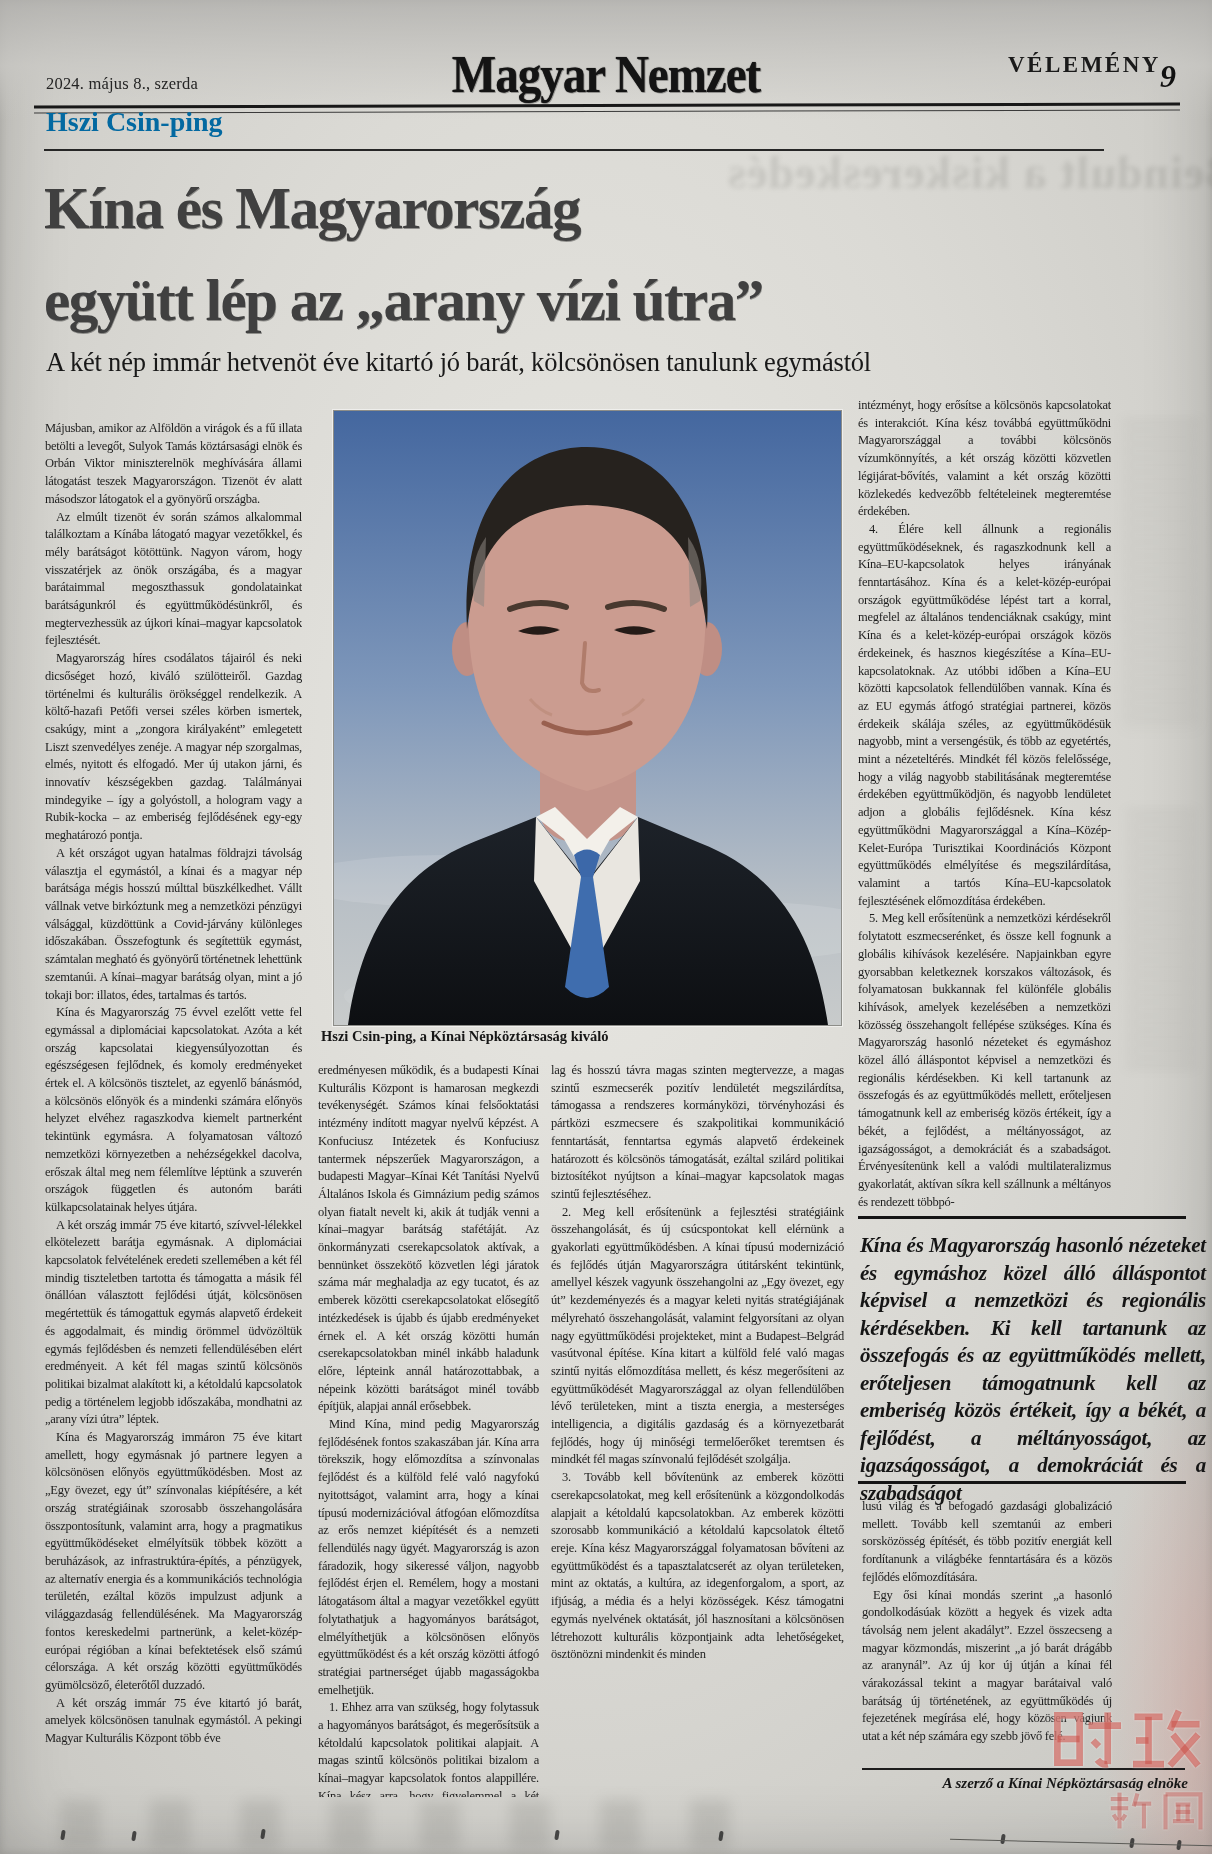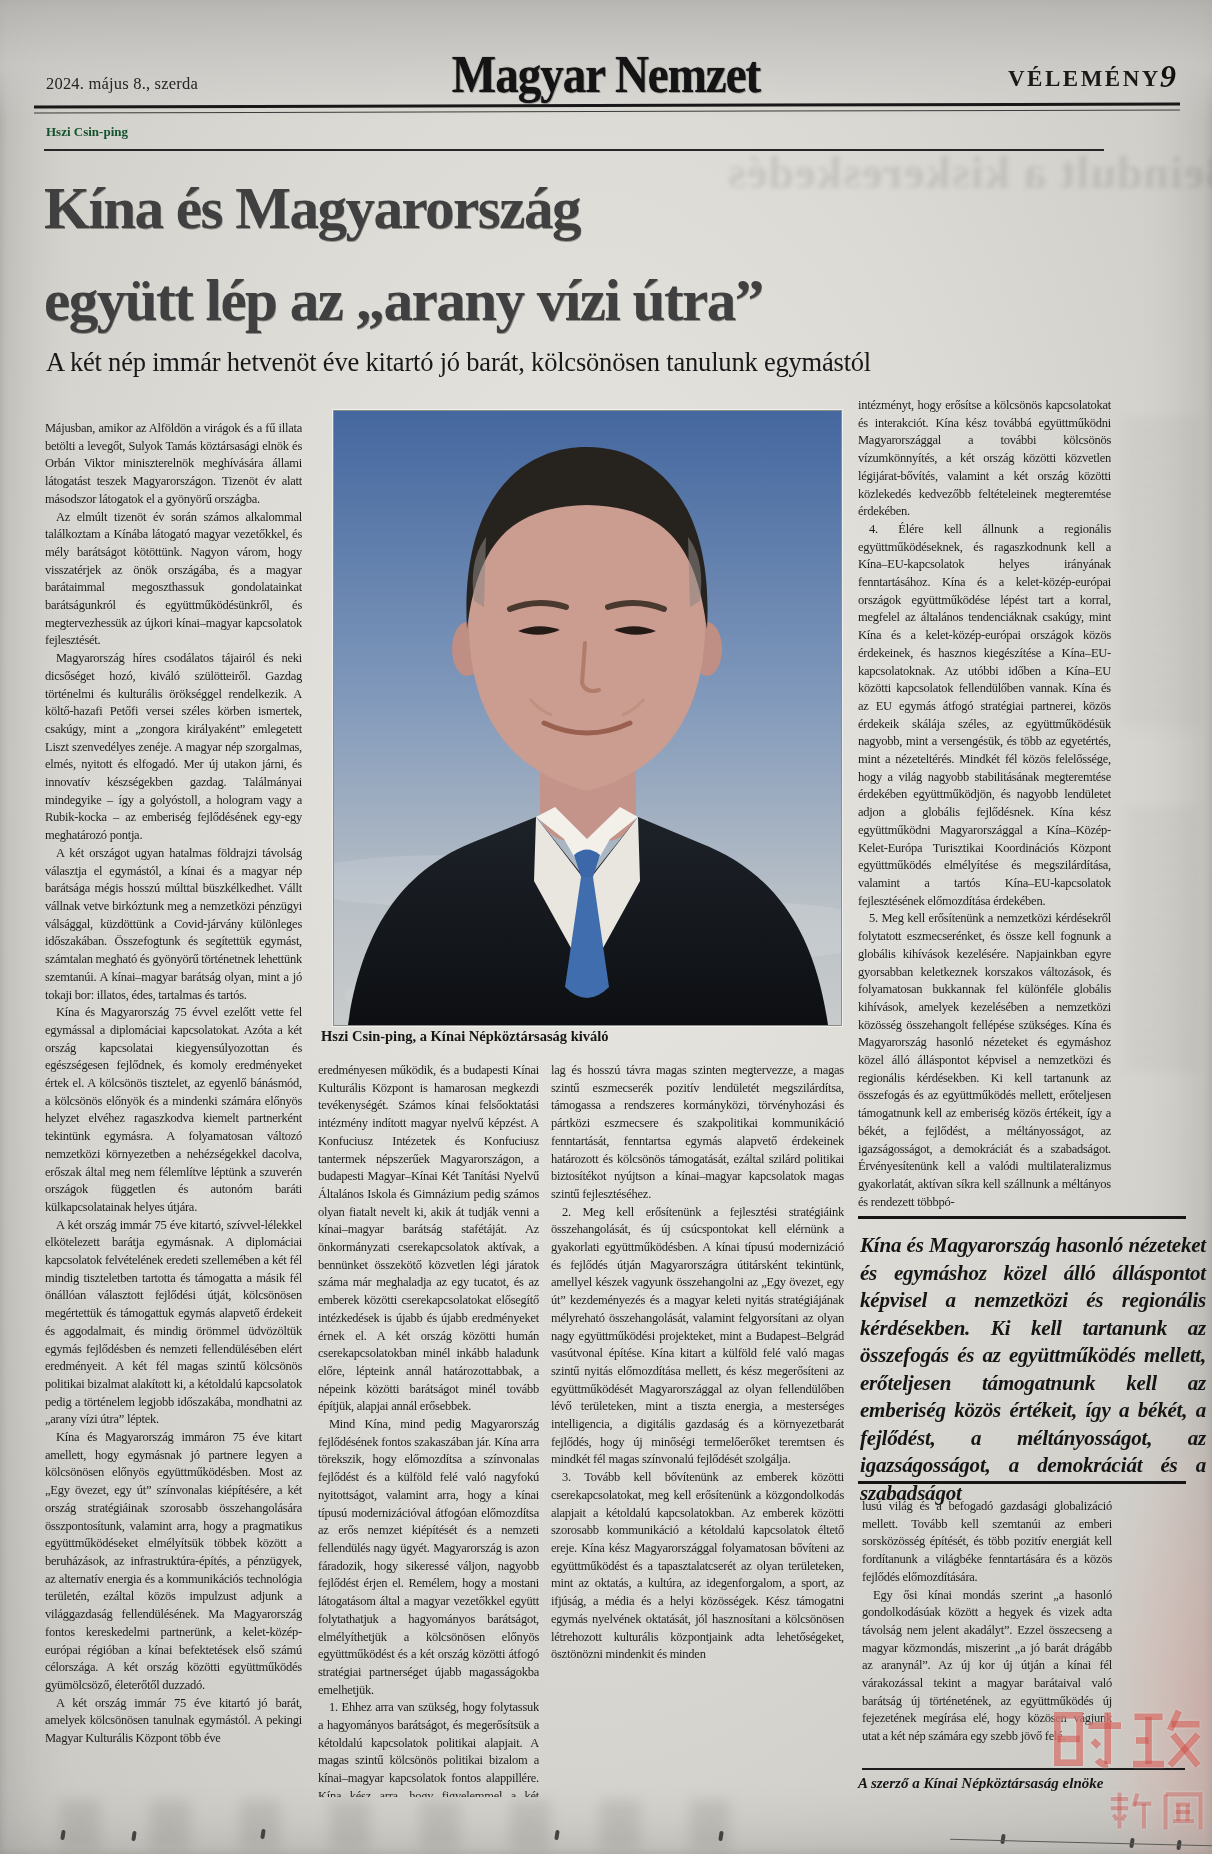--- a/index.html
+++ b/index.html
@@ -10,26 +10,26 @@
   .page::after{content:"";position:absolute;inset:0;pointer-events:none;
         box-shadow:inset 0 0 70px rgba(0,0,0,.20), inset 0 0 8px rgba(0,0,0,.12);}
   .layer{position:absolute;z-index:2;}
   
   .top-shade{position:absolute;left:0;top:0;width:100%;height:120px;z-index:1;
         background:linear-gradient(#b4b3b0 0%, #c9c8c4 55%, rgba(216,215,210,0) 100%);opacity:.75;}
   .date{left:46px;top:74px;font-size:16.5px;letter-spacing:.2px;color:#242424;}
   .masthead{left:0;top:44px;width:100%;text-align:center;font-size:47px;font-weight:bold;
         letter-spacing:-1px;color:#141414;transform:scaleY(1.12);transform-origin:top;
         text-shadow:0 0 1px rgba(0,0,0,.75),1px 1px 0 rgba(0,0,0,.25);}
-  .section{left:1008px;top:66px;font-size:23px;font-weight:bold;letter-spacing:2.5px;color:#1a1a1a;}
+  .section{left:1008px;top:52px;font-size:23px;font-weight:bold;letter-spacing:2.5px;color:#1a1a1a;}
   .pagenum{left:1160px;top:58px;font-size:32px;font-weight:bold;font-style:italic;color:#111;}
   .rule-a{left:34px;top:104px;width:1146px;height:3px;background:#181818;transform:rotate(-.15deg);}
   .rule-b{left:34px;top:111px;width:1146px;height:1.4px;background:#3a3a3a;transform:rotate(-.15deg);}
   
-  .author{left:46px;top:124px;font-size:13px;font-weight:bold;color:#14532d;}
+  .author{left:46px;top:106px;font-size:28px;font-weight:bold;color:#0369a1;}
   .author-rule{left:44px;top:149px;width:1060px;height:1.6px;background:#262626;}
   .headline{left:44px;top:162px;width:930px;font-size:59px;line-height:92px;font-weight:bold;
         letter-spacing:-1.5px;color:#404040;text-shadow:.6px .6px 0 rgba(0,0,0,.35);}
   .subhead{left:46px;top:347px;width:940px;font-size:26.5px;letter-spacing:-.2px;color:#191919;}
   
   .bodytext{font-size:12.5px;line-height:17.7px;text-align:justify;letter-spacing:-.25px;
         color:#1d1d1d;overflow:hidden;}
   .bodytext p{margin:0;}
   .bodytext p.ind{text-indent:11px;}
   .col1{left:45px;top:420px;width:257px;height:1400px;}
@@ -42,21 +42,21 @@
         box-shadow:0 0 0 1px rgba(255,255,255,.5);background:#7d97ba;}
   .photo svg{display:block;width:100%;height:100%;}
   .caption{left:321px;top:1028px;width:520px;font-size:14.5px;font-weight:bold;color:#161616;}
   
   .pq-rule-top{left:858px;top:1216px;width:328px;height:3px;background:#141414;}
   .pq-text{left:860px;top:1232px;width:346px;font-size:21px;line-height:27.5px;font-weight:bold;
         font-style:italic;text-align:justify;letter-spacing:-.2px;color:#151515;}
   .pq-rule-bot{left:858px;top:1481px;width:328px;height:2.5px;background:#141414;}
   
   .foot-rule{left:862px;top:1768px;width:323px;height:1.8px;background:#1c1c1c;}
-  .foot-byline{left:858px;top:1775px;width:330px;text-align:left;font-size:15px;
+  .foot-byline{left:858px;top:1775px;width:330px;text-align:right;font-size:15px;
         font-weight:bold;font-style:italic;color:#161616;}
   
   .ghost-headline{left:556px;top:146px;width:680px;font-size:46px;font-weight:bold;
         letter-spacing:1px;color:#55554f;opacity:.16;filter:blur(2.6px);transform:scaleX(-1);z-index:1;}
   .ghost-smudge{z-index:1;filter:blur(6px);opacity:.12;background:
         repeating-linear-gradient(#6b6b66 0 6px, transparent 6px 14px);}
   .gs1{left:1122px;top:420px;width:78px;height:310px;}
   .gs2{left:1126px;top:810px;width:70px;height:260px;}
   .gs3{left:60px;top:1800px;width:700px;height:50px;filter:blur(7px);opacity:.14;
         background:repeating-linear-gradient(90deg,#54544f 0 40px, transparent 40px 90px);}

